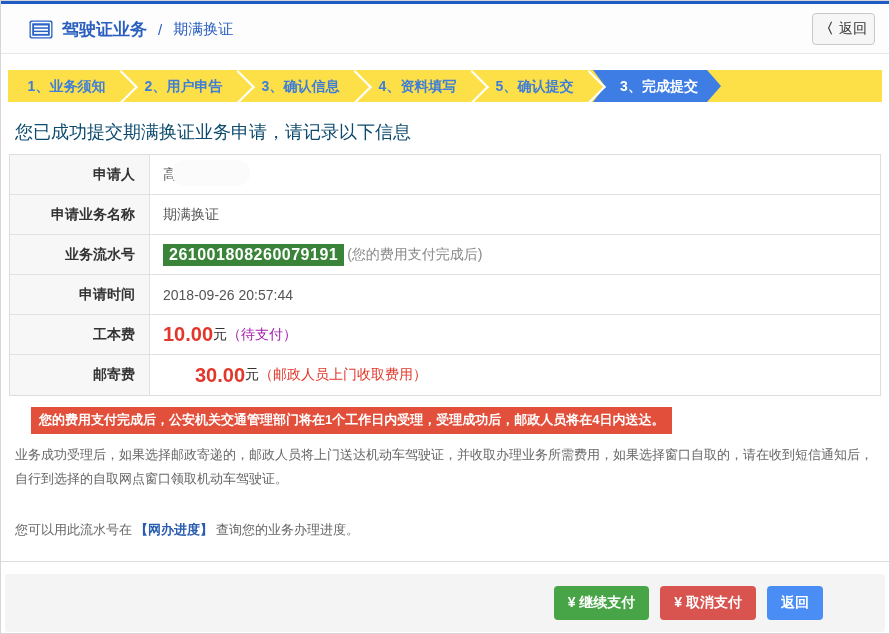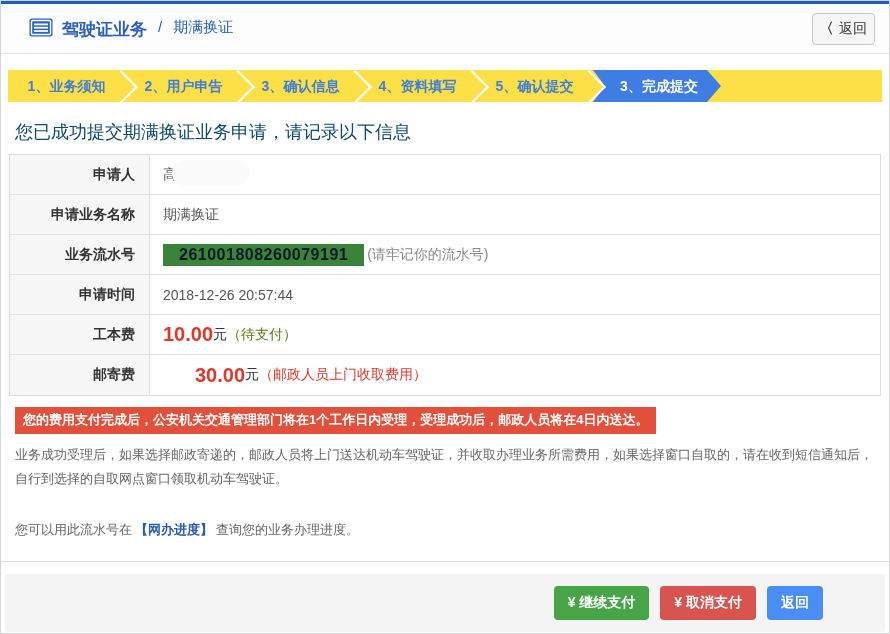--- a/index.html
+++ b/index.html
@@ -1,20 +1,20 @@
 <!DOCTYPE html>
 <html><head>
 <meta charset="utf-8">
 <style>
   * { box-sizing: border-box; }
   body { margin:0; background:#ffffff; font-family:"Liberation Sans", sans-serif; }
   .page { width:890px; height:634px; border:1px solid #d6d6d6; background:#fff; overflow:hidden; }
   .topbar { height:3px; background:#1e5bc6; }
   .header { display:flex; align-items:center; justify-content:space-between; padding:9px 14px 8px 28px; border-bottom:1px solid #e7e7e7; background:#fdfdfd; }
-  .header-left { display:flex; gap:9px; }
+  .header-left { display:flex; align-items:center; gap:9px; }
   .hdr-icon { width:24px; height:19px; display:block; }
   .title { font-size:17px; font-weight:bold; color:#2a5fc0; }
   .sep { font-size:15px; color:#2a5fc0; margin:0 2px; }
   .subtitle { font-size:15px; color:#2a5fc0; }
   .back-btn { background:#f6f6f6; border:1px solid #c9c9c9; border-radius:4px; padding:6px 7px; font-size:14px; color:#333; cursor:pointer; font-family:Liberation Serif, serif; }
   .back-btn .chev { font-weight:bold; margin-right:2px; }
 
   .steps { margin:16px 7px 0 7px; height:32px; background:#fde047; display:flex; }
   .step { width:117px; line-height:32px; text-align:center; font-size:14px; font-weight:bold; color:#3e7dd9; position:relative; }
   .step.inactive::after { content:""; position:absolute; right:-8px; top:5px; width:22px; height:22px;
@@ -29,28 +29,28 @@
   .success-msg { margin:18px 0 10px 0; font-size:18px; color:#0c4a6e; }
 
   .table-wrap { margin:4px -6px; }
   .info-table { border:1px solid #ddd; }
   .irow { display:flex; align-items:stretch; min-height:40px; border-bottom:1px solid #e2e2e2; background:#fff; }
   .irow:last-child { border-bottom:none;gap:32px; }
   .cell-label { width:140px; background:#f7f7f7; border-right:1px solid #e2e2e2; display:flex; align-items:center; justify-content:flex-end; padding-right:14px; font-size:14px; font-weight:bold; color:#333; }
   .cell-value { flex:1; display:flex; align-items:center; padding-left:13px; font-size:14px; color:#555; }
   .redacted-name { position:relative; display:inline-block; min-width:110px; }
   .redaction-overlay { position:absolute; left:9px; top:-6px; width:78px; height:26px; background:#fbfbfb; border-radius:13px; }
-  .serial-badge { background:#398439; color:#0f172a; font-weight:bold; font-size:16px; padding:2px 16px; letter-spacing:0.5px; }
+  .serial-badge { background:#398439; color:#ffffff; font-weight:bold; font-size:16px; padding:2px 6px; letter-spacing:0.5px; }
   .serial-note { color:#888; margin-left:3px; }
   .fee-amount { color:#e2372b; font-weight:bold; font-size:20px; }
   .fee-unit { color:#333; }
-  .note-gray { color:#4d7c0f;text-align:center; }
+  .note-gray { color:#a21caf;text-align:center; }
   .note-red { color:#e2372b; }
 
-  .notice-banner { margin:11px 0 9px 0; background:#e2503c; color:#fff; font-weight:bold; font-size:13px; padding:4px 8px 5px 8px; width:fit-content; }
+  .notice-banner { margin:11px 0 9px 16px; background:#e2503c; color:#fff; font-weight:bold; font-size:13px; padding:4px 8px 5px 8px; width:fit-content; }
   .para { font-size:13px; color:#666; line-height:1.85; margin:7px 0; max-width:862px; }
   .progress-note { margin-top:30px; font-size:13px; color:#666; }
   .progress-link { color:#2a5db0; font-weight:bold; cursor:pointer; margin:0 3px; }
 
   .footer { margin:12px 4px 0 4px; height:58px; background:#f4f4f4; border-radius:3px; display:flex; align-items:center; justify-content:flex-end; gap:11px; padding-right:62px; }
   .btn { border:none; border-radius:4px; color:#fff; font-weight:bold; font-size:14px; padding:8px 14px; cursor:pointer; font-family:inherit; }
   .btn-green { background:#47a447; }
   .btn-red { background:#d9534f; }
   .btn-blue { background:#4a8ef5; }
 </style>
@@ -108,27 +108,27 @@
 
           <div class="irow">
             <div class="cell-label">申请业务名称</div>
             <div class="cell-value">期满换证</div>
           </div>
 
           <div class="irow">
             <div class="cell-label">业务流水号</div>
             <div class="cell-value">
               <span class="serial-badge">261001808260079191</span>
-              <span class="serial-note">(请牢记你的流水号)</span>
+              <span class="serial-note">(您的费用支付完成后)</span>
             </div>
           </div>
 
           <div class="irow">
             <div class="cell-label">申请时间</div>
-            <div class="cell-value">2018-12-26 20:57:44</div>
+            <div class="cell-value">2018-09-26 20:57:44</div>
           </div>
 
           <div class="irow">
             <div class="cell-label">工本费</div>
             <div class="cell-value">
               <span class="fee-amount">10.00</span>
               <span class="fee-unit">元</span>
               <span class="note-gray">（待支付）</span>
             </div>
           </div>

